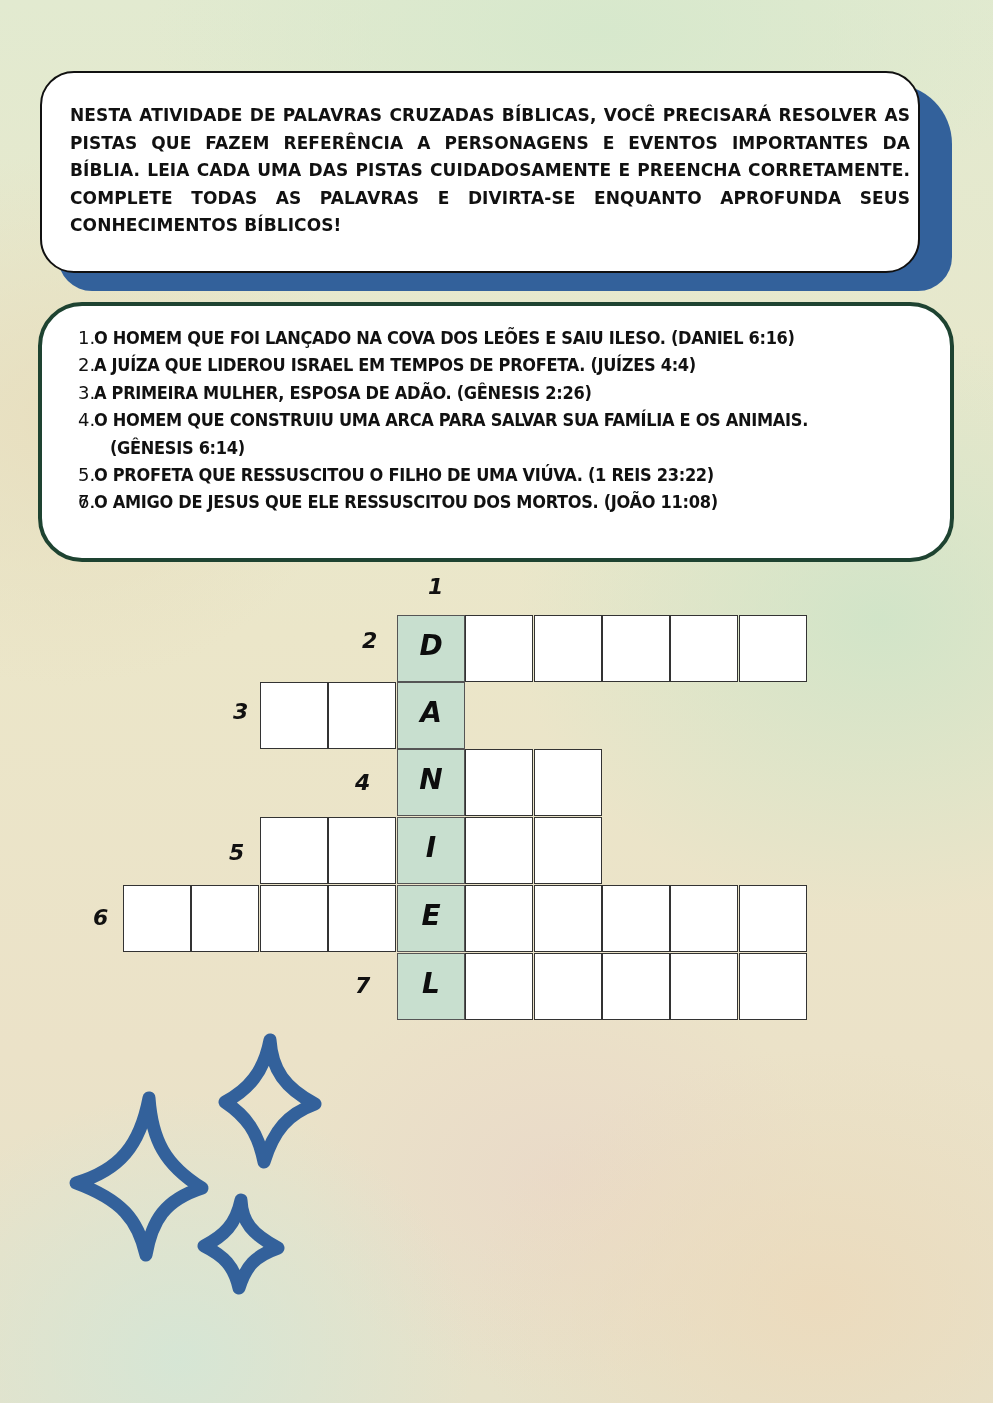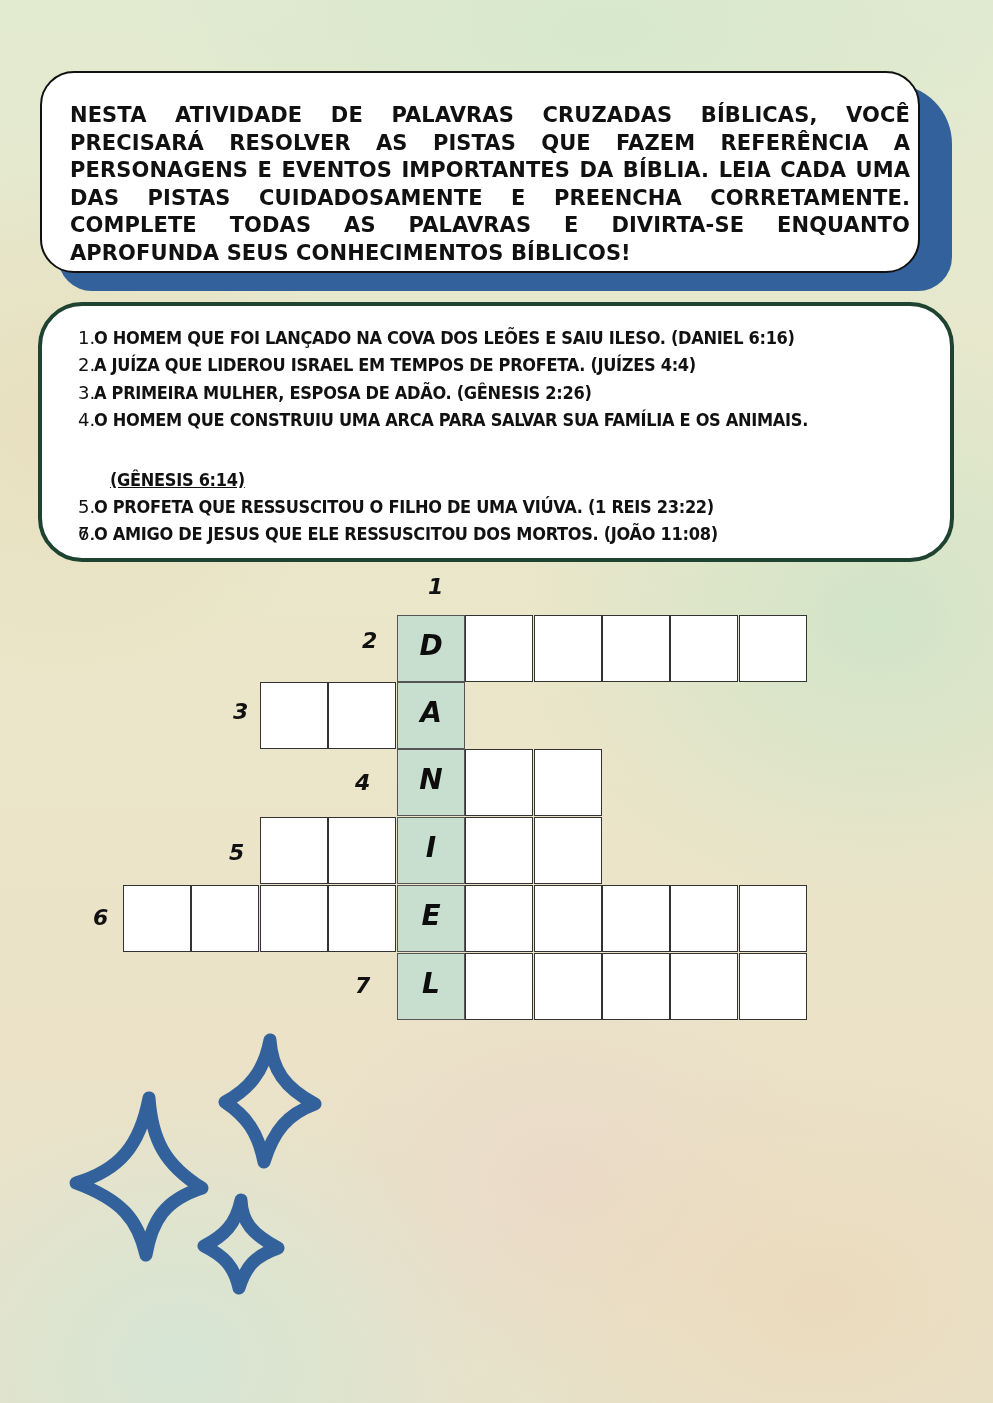--- a/index.html
+++ b/index.html
@@ -22,39 +22,39 @@
       background: #33619b; border-radius: 34px 60px 34px 34px;
     }
     .intro-box {
       position: absolute; left: 40px; top: 71px; width: 880px; height: 202px;
       background: #ffffff; border: 2px solid #111111; border-radius: 34px;
       box-sizing: border-box;
     }
     .intro-text {
       position: absolute; left: 70px; top: 102px; width: 840px;
       font-family: "DejaVu Sans", sans-serif; font-weight: bold;
-      font-size: 21px; line-height: 27.5px; color: #111;
+      font-size: 17px; line-height: 27.5px; color: #111;
       text-align: justify; letter-spacing: 0.1px;
     }
 
     
     .clues-box {
       position: absolute; left: 38px; top: 302px; width: 916px; height: 260px;
       background: #ffffff; border: 4px solid #1e4331; border-radius: 44px;
       box-sizing: border-box;
     }
     .clues-list {
       position: absolute; left: 78px; top: 324px; width: 860px;
       margin: 0; padding: 0; list-style: none;
       font-size: 18px; line-height: 27.4px; color: #111;
     }
     .clue { position: relative; padding-left: 16px; }
     .clue .num { position: absolute; left: 0; top: 0; font-weight: normal; font-family: "DejaVu Sans", sans-serif; }
-    .clue .txt { font-weight: bold; font-family: "DejaVu Sans Condensed", "DejaVu Sans", sans-serif; letter-spacing: -0.3px; margin-top: 32px; }
-    .clue .cont { display: block; padding-left: 16px; text-decoration: underline; }
+    .clue .txt { font-weight: bold; font-family: "DejaVu Sans Condensed", "DejaVu Sans", sans-serif; letter-spacing: -0.3px; }
+    .clue .cont { display: block; padding-left: 16px; }
 
     
     .grid { position: absolute; left: 0; top: 0; width: 993px; height: 1403px; pointer-events: none; }
     .cell {
       position: absolute; width: 68px; height: 67px; box-sizing: border-box;
       background: #ffffff; border: 1px solid #333333; pointer-events: auto;
     }
     .cell.key {
       background: #c8dfcf; border-color: #555555;
       display: flex; align-items: center; justify-content: center;

